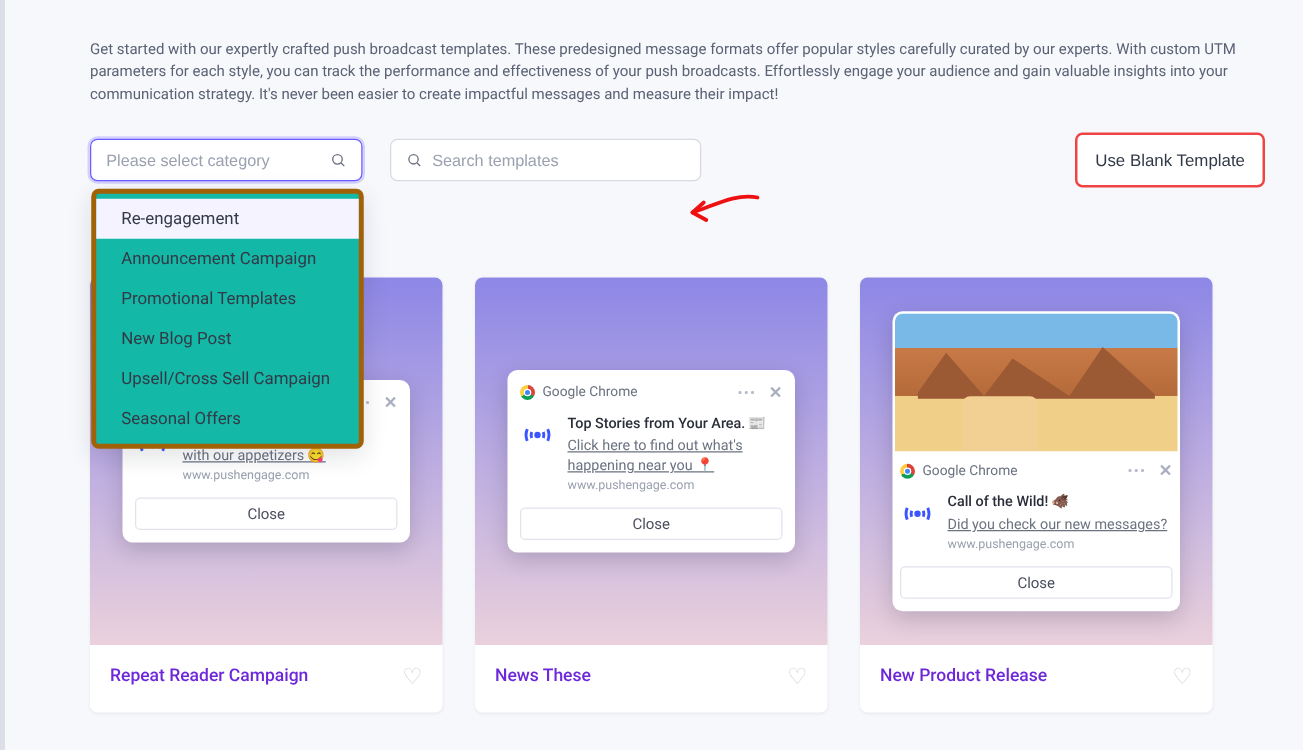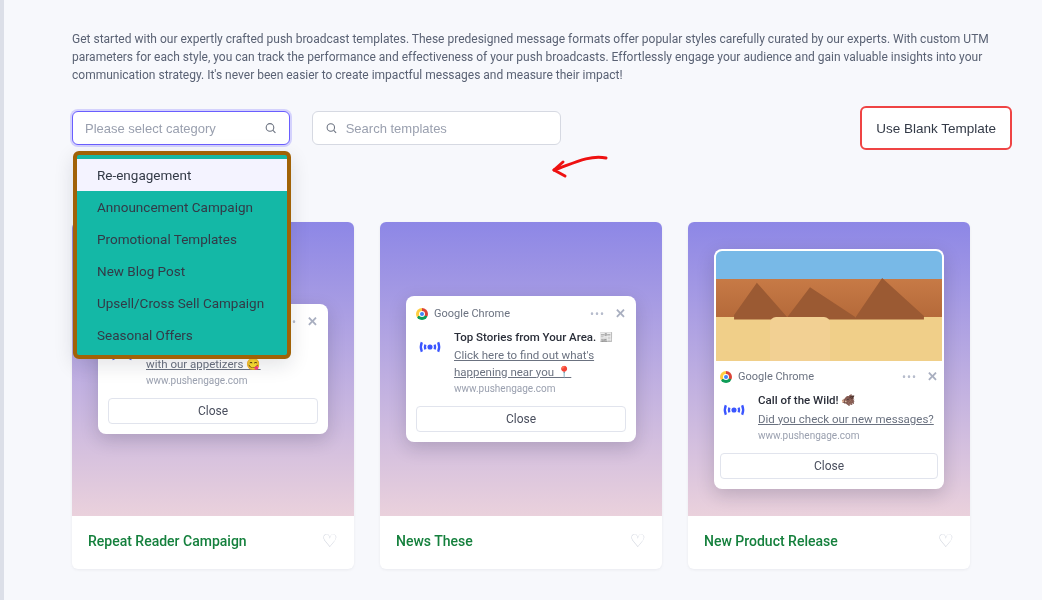--- a/index.html
+++ b/index.html
@@ -199,21 +199,21 @@
     background:#f2d093;
     border-radius: 6px 6px 0 0;
   }
 
   .card-footer {
     padding: 14px 16px 18px 16px;
     display:flex; align-items:center; justify-content:space-between;
   }
   .card-footer-title {
     font-size: 14px;
-    color: #15803d;
+    color: #6d28d9;
     font-weight: 500;
   }
   .heart { color:#cfd3dd; font-size: 18px; }
 
   
   .annotation-arrow {
     position: absolute;
     left: 548px;
     top: 152px;
     pointer-events: none;

